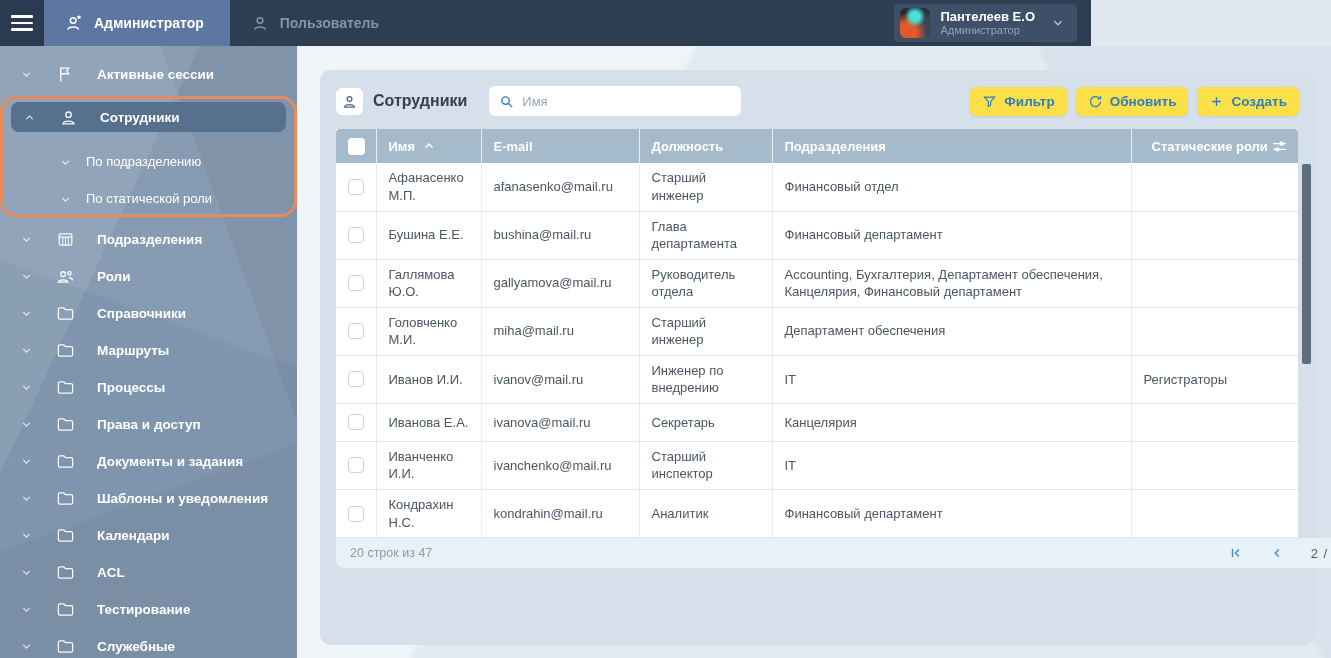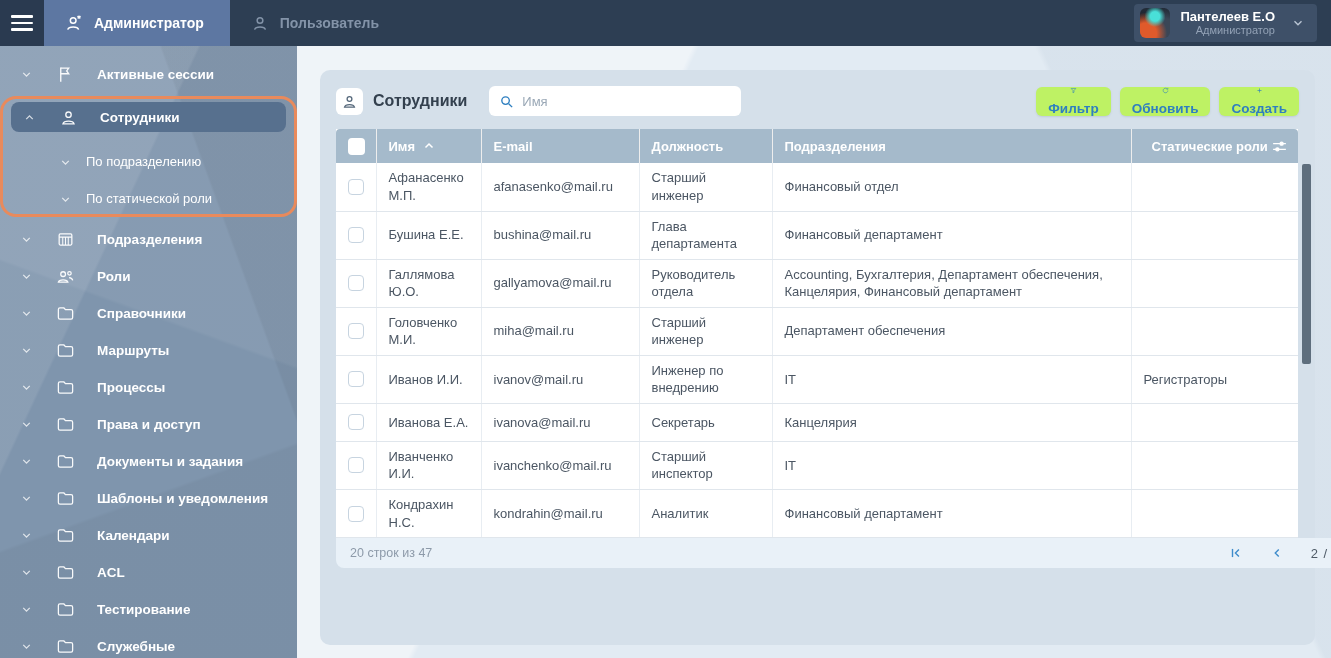--- a/index.html
+++ b/index.html
@@ -1,39 +1,39 @@
 <!DOCTYPE html>
 <html style="--topbar: #2d3e53; --activeTab: #5d77a2; --sidebar: #7f95ad; --selected: #57708e; --accent: #e98a5c; --blue: #2e7fc0; --thead: #a5bacb;"><head>
 <meta charset="utf-8">
 <style>
   * { margin:0; padding:0; box-sizing:border-box; }
   html,body { width:1331px; height:658px; overflow:hidden;
     font-family:"Liberation Sans", sans-serif; background:#dfe8f1; }
 
   
-  .topbar { position:absolute; left:0; top:0; width:1331px; height:46px;
+  .topbar { position:absolute; left:0; top:0; width:1091px; height:46px;
     background:var(--topbar,#2d3e53); display:flex; align-items:stretch; z-index:5; }
   .hamburger { width:44px; background:#2a3a50; display:flex; flex-direction:column;
     justify-content:center; align-items:center; gap:4px; cursor:pointer; }
   .hamburger span { width:22px; height:2.5px; background:#fff; border-radius:1px; }
   .top-tab { display:flex; align-items:center; gap:10px; padding:0 26px 0 20px;
     font-size:14px; font-weight:bold; color:#8393a8; }
   .top-tab.active { background:var(--activeTab,#5d77a2); color:#fff; }
   .top-tab .ic { width:20px; height:20px; }
   .top-spacer { flex:1; }
   .user-chip { align-self:center; margin-right:14px; height:38px; display:flex;
     align-items:center; gap:10px; background:#3e5068; border-radius:4px;
     padding:0 12px 0 6px; cursor:pointer; }
   .avatar { width:30px; height:30px; border-radius:6px;
     background:
       radial-gradient(circle at 50% 28%, #49e0d8 0 18%, transparent 40%),
       radial-gradient(circle at 20% 85%, #e05a2b 0 30%, transparent 60%),
       radial-gradient(circle at 80% 80%, #3a4656 0 40%, transparent 70%),
       linear-gradient(180deg,#232c38,#11161d); }
-  .user-meta { display:flex; flex-direction:column; line-height:1.2;align-items:flex-end; }
+  .user-meta { display:flex; flex-direction:column; line-height:1.2; }
   .user-name { color:#fff; font-size:13px; font-weight:bold; }
   .user-role { color:#93a2b6; font-size:11px; }
   .chev-sm { width:14px; height:14px; margin-left:6px; }
 
   
   .sidebar { position:absolute; left:0; top:46px; width:297px; height:612px;
     background-color:var(--sidebar,#7f95ad);
     background-image:
       linear-gradient(115deg, rgba(255,255,255,.09) 0 34%, transparent 34.5%),
       linear-gradient(250deg, rgba(0,0,0,.05) 0 26%, transparent 26.5%),
@@ -70,24 +70,24 @@
   .title-icon .ic { width:17px; height:17px; }
   .page-title { margin-left:10px; font-size:16px; font-weight:bold; color:#33404e; }
   .search-box { margin-left:22px; width:252px; height:30px; background:#fff;
     border-radius:6px; display:flex; align-items:center; padding:0 10px; gap:8px; }
   .search-box .ic { width:15px; height:15px; flex:0 0 15px; }
   .search-box input { border:0; outline:0; flex:1; font-size:13px; color:#45505c;
     font-family:"Liberation Sans",sans-serif; background:transparent; }
   .search-box input::placeholder { color:#9aa8b6; }
   .tb-spacer { flex:1; }
   .btn { display:flex; align-items:center; gap:7px; height:29px; padding:0 12px;
-    margin-left:9px; background:#bef264; border:0; border-radius:6px;
+    margin-left:9px; background:#fde047; border:0; border-radius:6px;
     color:var(--blue,#2e7fc0); font-size:13.5px; font-weight:bold;
     font-family:"Liberation Sans",sans-serif; cursor:pointer;
-    box-shadow:0 1px 2px rgba(90,110,130,.18);flex-direction:column; }
+    box-shadow:0 1px 2px rgba(90,110,130,.18); }
   .btn .ic { width:15px; height:15px; }
 
   
   .table-wrap { position:relative; margin-top:13px; }
   table { border-collapse:collapse; table-layout:fixed; width:962px; background:#fff; }
   col.c-cb{width:40px} col.c-name{width:105px} col.c-mail{width:158px}
   col.c-pos{width:133px} col.c-dep{width:359px} col.c-rol{width:167px}
   thead th { background:var(--thead,#a5bacb); color:#fff; font-size:13px;
     font-weight:bold; text-align:left; height:34px; padding:0 12px;
     border-right:1px solid rgba(0,0,0,.07); position:relative; }

